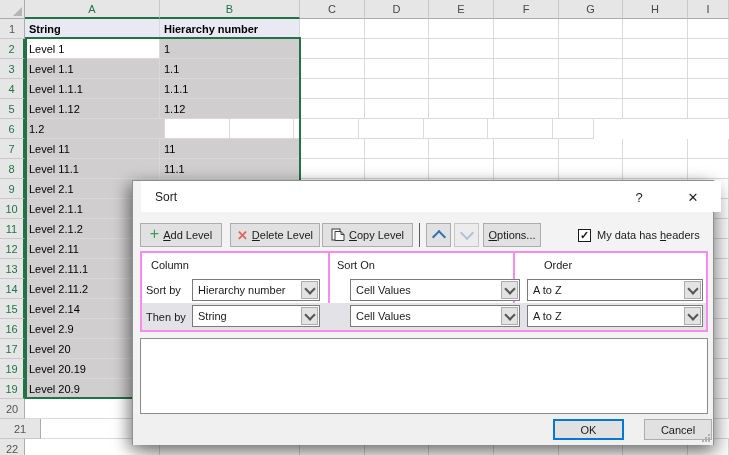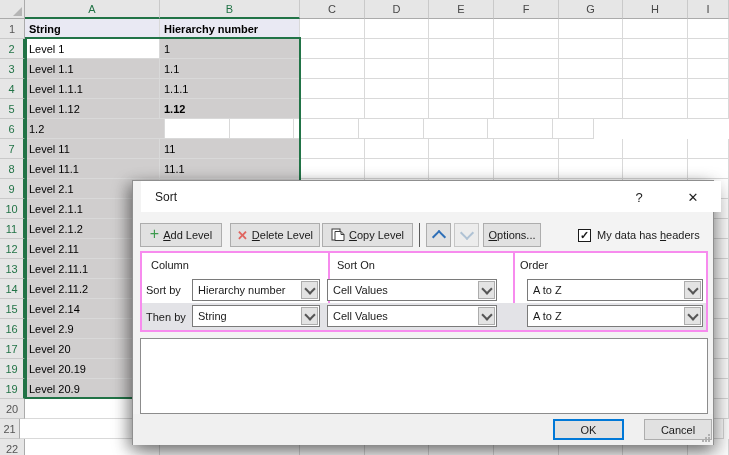--- a/index.html
+++ b/index.html
@@ -62,32 +62,32 @@
   .ac{text-decoration:underline;}
   .tb-check{display:flex;align-items:center;margin-left:37px;gap:6px;}
   .cb{width:13px;height:13px;box-sizing:border-box;background:#fff;border:1px solid #1a1a1a;
       display:flex;align-items:center;justify-content:center;font-size:11px;font-weight:bold;line-height:1;}
 
   .criteria{position:absolute;left:7px;top:70px;width:568px;height:81px;background:#fff;
             border:2px solid #F78BEE;box-sizing:border-box;}
   .crit-div{position:absolute;top:0;bottom:0;width:2px;background:#F78BEE;}
   .crit-div.d1{left:186px;}  .crit-div.d2{left:371px;}
   .crit-hlabel{position:absolute;top:6px;font-size:11px;}
-  .crit-hlabel.hc{left:9px;} .crit-hlabel.hs{left:195px;} .crit-hlabel.ho{left:378px;text-align:center;}
+  .crit-hlabel.hc{left:9px;} .crit-hlabel.hs{left:195px;} .crit-hlabel.ho{left:402px;text-align:center;}
   .crit-row{position:absolute;left:0;right:0;}
   .crit-row.r0{top:24px;height:26px;}
   .crit-row.r1{top:50px;height:27px;background:#E3E3E7;}
   .crit-lab{position:absolute;left:4px;top:50%;transform:translateY(-50%);}
   .dd{position:absolute;top:2px;height:22px;background:#fff;border:1px solid #7A7A7A;
       box-sizing:border-box;display:flex;align-items:center;padding-left:5px;white-space:nowrap;}
   .dd .arrowbox{position:absolute;right:1px;top:1px;bottom:1px;width:17px;background:#E3E3E3;
       border:1px solid #ACACAC;box-sizing:border-box;display:flex;align-items:center;justify-content:center;}
   .dchev{width:6px;height:6px;border-left:2px solid #555;border-bottom:2px solid #555;
          transform:rotate(-45deg);margin-top:-3px;}
-  .dd.c1{left:50px;width:128px;} .dd.c2{left:185px;width:170px;} .dd.c3{left:385px;width:176px;}
+  .dd.c1{left:50px;width:128px;} .dd.c2{left:208px;width:170px;} .dd.c3{left:385px;width:176px;}
 
   .dlg-list{position:absolute;left:7px;top:157px;width:568px;height:76px;background:#fff;
             border:1px solid #8C8C8C;box-sizing:border-box;}
   .dlg-bottom{position:absolute;left:0;top:233px;width:100%;height:31px;background:#F0F0F0;}
   .btn{position:absolute;top:5px;height:21px;box-sizing:border-box;background:#E1E1E1;
        display:flex;align-items:center;justify-content:center;font-size:11px;}
   .btn.ok{left:420px;width:71px;border:2px solid #0078D7;}
   .btn.cancel{left:511px;width:68px;border:1px solid #ADADAD;}
   .grip{position:absolute;right:2px;bottom:2px;}
 </style>
@@ -155,21 +155,21 @@
         <div class="cell" style="width: 64px;"></div>
         <div class="cell" style="width: 65px;"></div>
         <div class="cell" style="width: 65px;"></div>
         <div class="cell" style="width: 64px;"></div>
         <div class="cell" style="width: 65px;"></div>
         <div class="cell" style="width: 41px;"></div>
       </div>
       <div class="srow">
         <div class="rh sel" style="width: 25px;">5</div>
         <div class="cell selc" style="width: 135px;">Level 1.12</div>
-        <div class="cell selc" style="width: 140px; font-weight: bold;">1.12</div>
+        <div class="cell selc" style="width: 140px;">1.12</div>
         <div class="cell" style="width: 65px;"></div>
         <div class="cell" style="width: 64px;"></div>
         <div class="cell" style="width: 65px;"></div>
         <div class="cell" style="width: 65px;"></div>
         <div class="cell" style="width: 64px;"></div>
         <div class="cell" style="width: 65px;"></div>
         <div class="cell" style="width: 41px;"></div>
       </div>
       <div class="srow">
         <div class="rh sel" style="width: 25px;">6</div>
@@ -344,21 +344,21 @@
         <div class="cell" style="width: 140px;"></div>
         <div class="cell" style="width: 65px;"></div>
         <div class="cell" style="width: 64px;"></div>
         <div class="cell" style="width: 65px;"></div>
         <div class="cell" style="width: 65px;"></div>
         <div class="cell" style="width: 64px;"></div>
         <div class="cell" style="width: 65px;"></div>
         <div class="cell" style="width: 41px;"></div>
       </div>
       <div class="srow">
-        <div class="rh" style="width: 20px;">21</div>
+        <div class="rh" style="width: 41px;">21</div>
         <div class="cell" style="width: 135px;"></div>
         <div class="cell" style="width: 140px;"></div>
         <div class="cell" style="width: 65px;"></div>
         <div class="cell" style="width: 64px;"></div>
         <div class="cell" style="width: 65px;"></div>
         <div class="cell" style="width: 65px;"></div>
         <div class="cell" style="width: 64px;"></div>
         <div class="cell" style="width: 65px;"></div>
         <div class="cell" style="width: 41px;"></div>
       </div>

